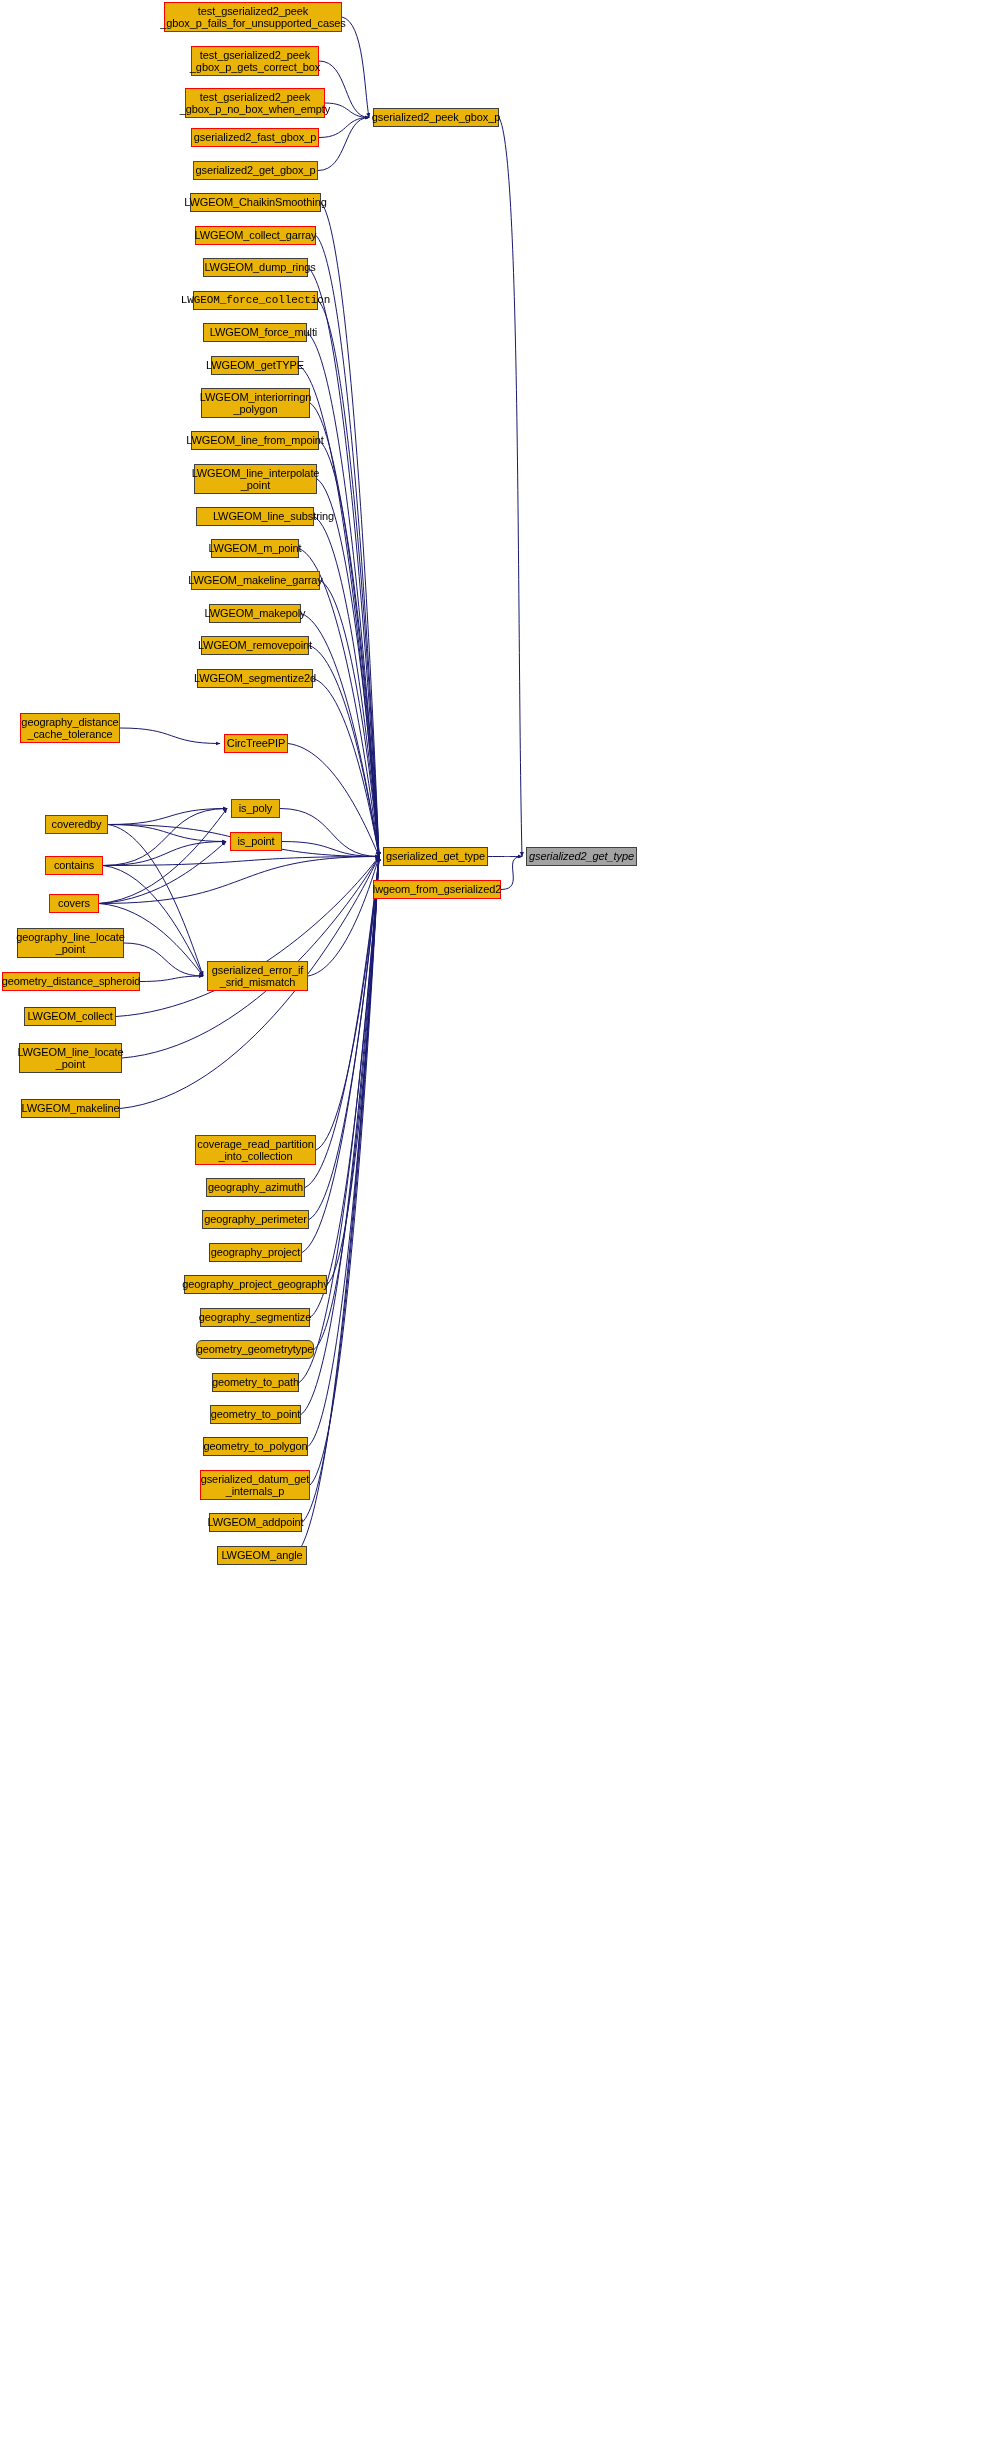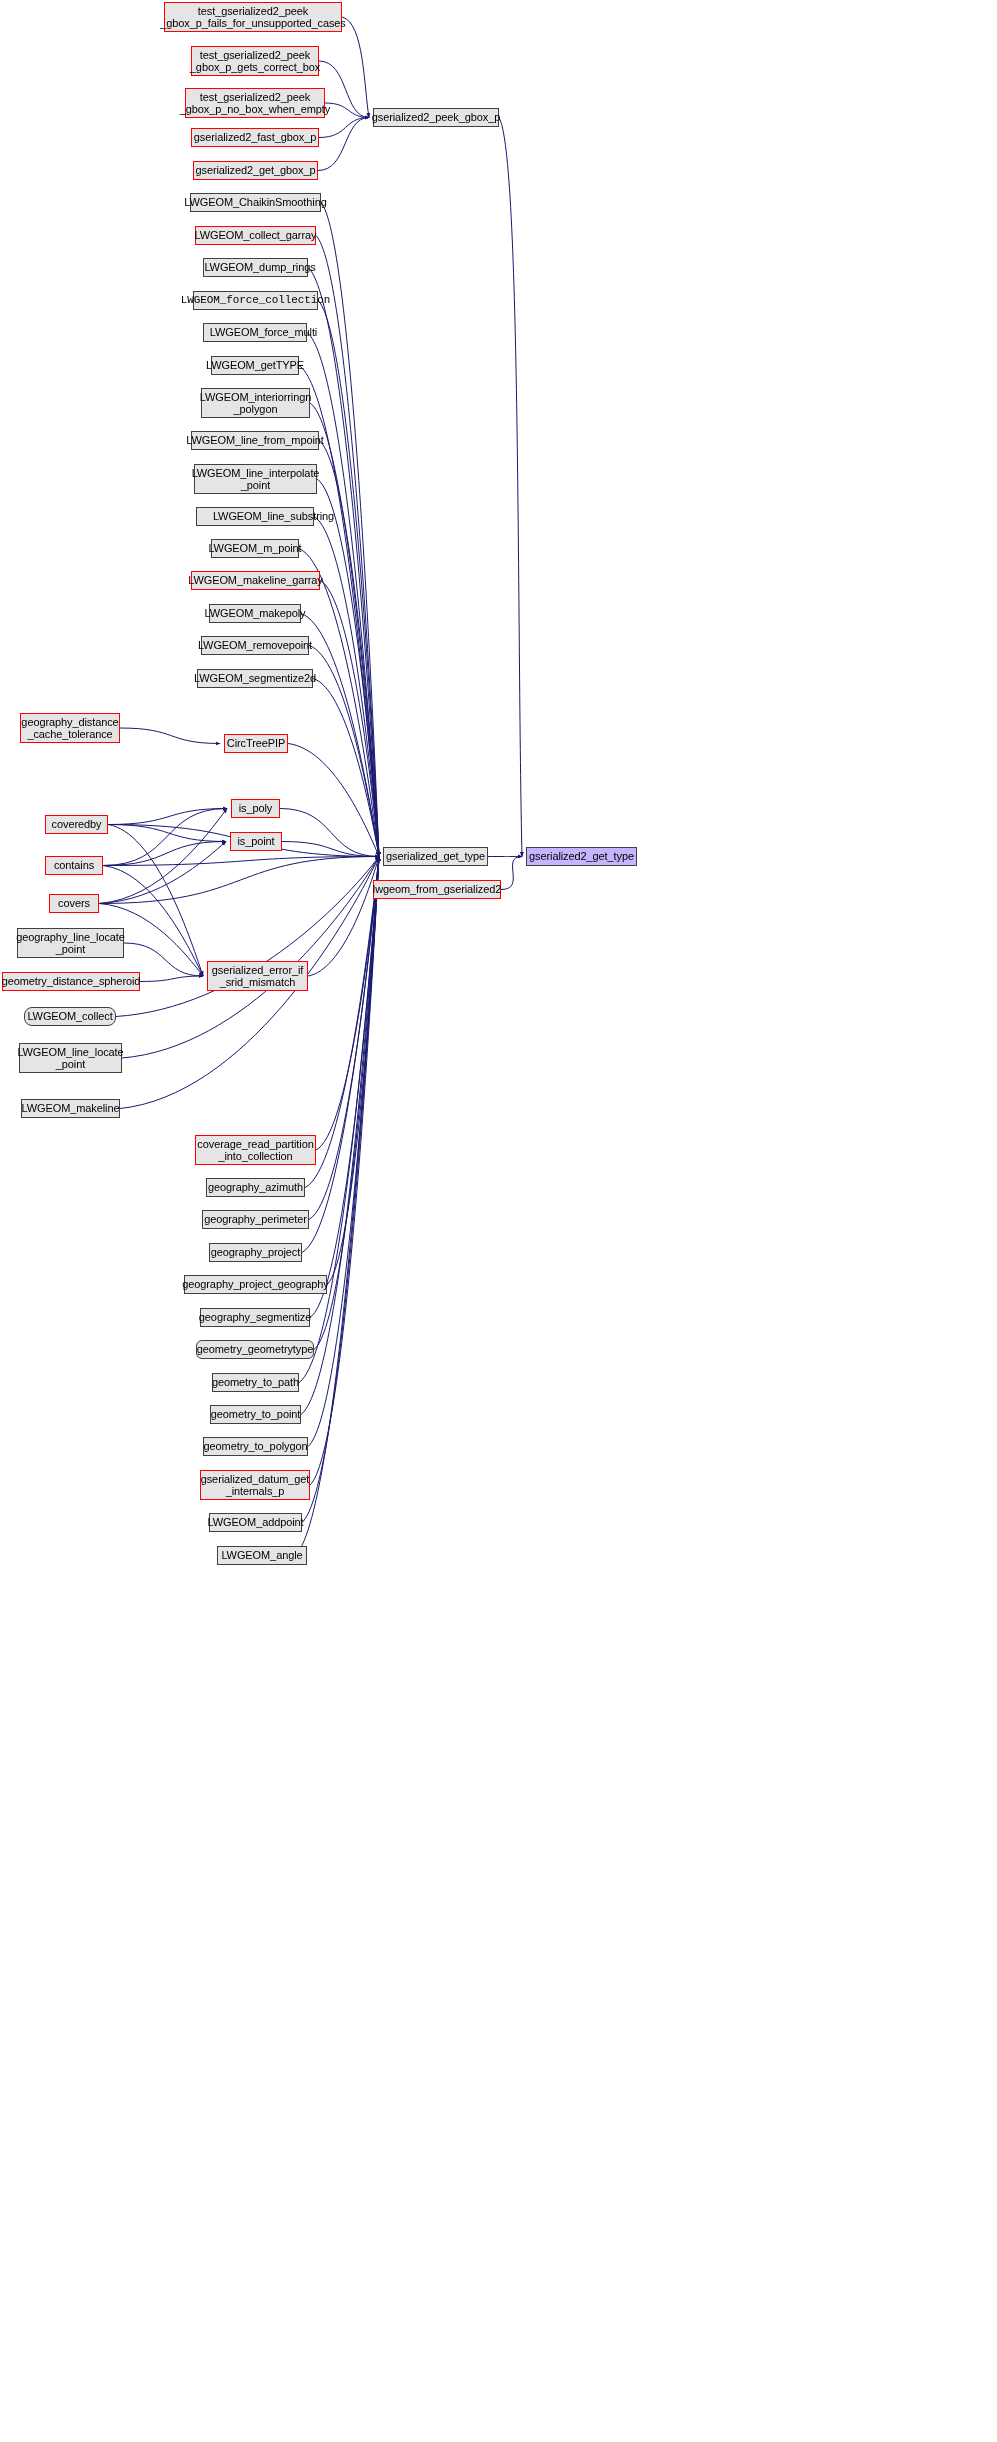--- a/index.html
+++ b/index.html
@@ -23,35 +23,36 @@
     height: 2442px;
     pointer-events: none;
   }
   .node {
     position: absolute;
     box-sizing: border-box;
     display: flex;
     align-items: center;
     justify-content: center;
     text-align: center;
-    background: #e5e5e5;
+    background: #eab308;
     border: 1px solid #404040;
     font-size: 11px;
     line-height: 12.5px;
     color: #000000;
     white-space: pre-line;
     letter-spacing: -0.1px;
     padding: 0 3px;
   }
   .node.red {
     border-color: #ff0000;
   }
   .node.target {
-    background: #c4b5fd;
+    background: #a3a3a3;
     border-color: #404040;
+    font-style: italic;
   }
 </style>
 </head>
 <body>
 
 <div id="canvas">
   <svg id="edges" viewBox="0 0 997 2442" width="997" height="2442">
       <defs>
         <marker id="arrow" viewBox="0 0 10 10" refX="9" refY="5" markerWidth="5" markerHeight="5" orient="auto-start-reverse">
           <path d="M 0 1 L 10 5 L 0 9 z" fill="#191970"></path>
@@ -147,21 +148,21 @@
     <div class="node red" style="left: 231px; top: 799px; width: 49px; height: 19px;">is_poly</div>
     <div class="node red" style="left: 45px; top: 815px; width: 63px; height: 19px;">coveredby</div>
     <div class="node red" style="left: 230px; top: 832px; width: 52px; height: 19px;">is_point</div>
     <div class="node red" style="left: 45px; top: 856px; width: 58px; height: 19px;">contains</div>
     <div class="node red" style="left: 49px; top: 894px; width: 50px; height: 19px;">covers</div>
     <div class="node" style="left: 17px; top: 928px; width: 107px; height: 30px;">geography_line_locate
 _point</div>
     <div class="node red" style="left: 2px; top: 972px; width: 138px; height: 19px;">geometry_distance_spheroid</div>
     <div class="node red" style="left: 207px; top: 961px; width: 101px; height: 30px;">gserialized_error_if
 _srid_mismatch</div>
-    <div class="node" style="left: 24px; top: 1007px; width: 92px; height: 19px; border-radius: 8px;">LWGEOM_collect</div>
+    <div class="node" style="left: 24px; top: 1007px; width: 92px; height: 19px;">LWGEOM_collect</div>
     <div class="node" style="left: 19px; top: 1043px; width: 103px; height: 30px;">LWGEOM_line_locate
 _point</div>
     <div class="node" style="left: 21px; top: 1099px; width: 99px; height: 19px;">LWGEOM_makeline</div>
     <div class="node red" style="left: 195px; top: 1135px; width: 121px; height: 30px;">coverage_read_partition
 _into_collection</div>
     <div class="node" style="left: 206px; top: 1178px; width: 99px; height: 19px;">geography_azimuth</div>
     <div class="node" style="left: 202px; top: 1210px; width: 107px; height: 19px;">geography_perimeter</div>
     <div class="node" style="left: 209px; top: 1243px; width: 93px; height: 19px;">geography_project</div>
     <div class="node" style="left: 184px; top: 1275px; width: 143px; height: 19px;">geography_project_geography</div>
     <div class="node" style="left: 200px; top: 1308px; width: 110px; height: 19px;">geography_segmentize</div>

